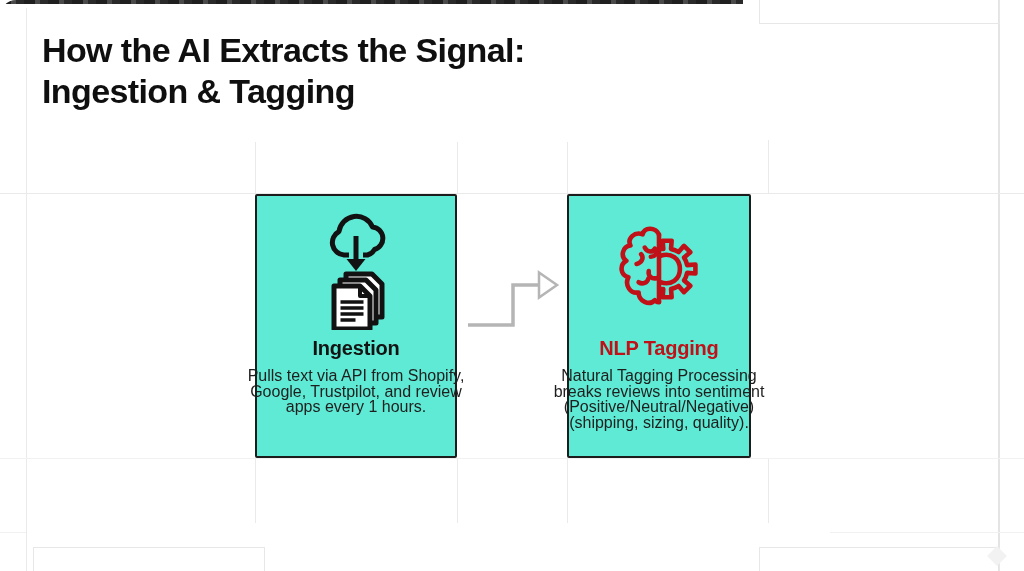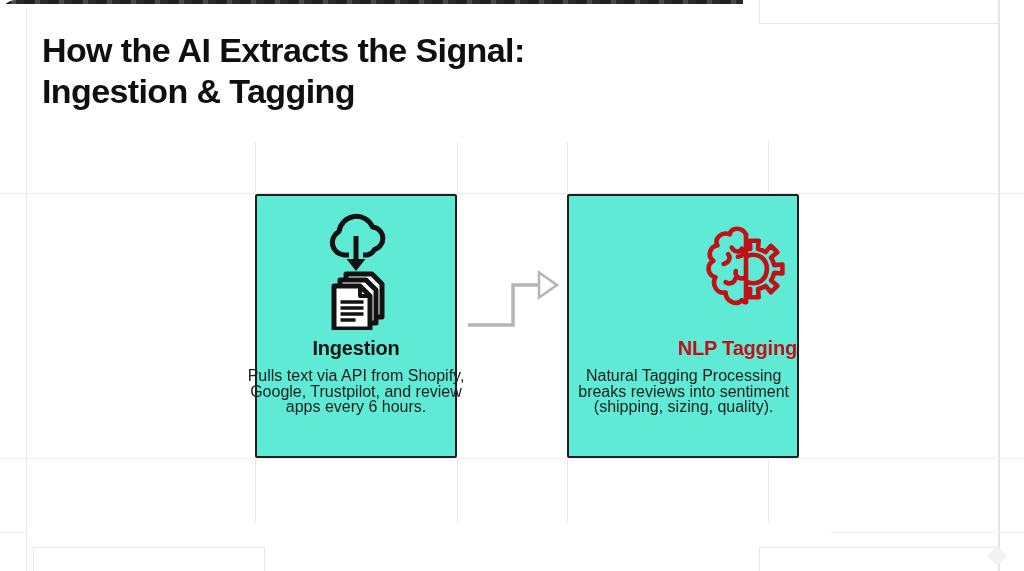--- a/index.html
+++ b/index.html
@@ -24,21 +24,21 @@
     letter-spacing:-0.6px;
   }
   .slide-title span{display:block;}
   
   .card{
     position:absolute;top:194px;width:202px;height:264px;
     background:#5eead4;border:2px solid #1c1c1c;border-radius:2px;
     box-sizing:border-box;display:flex;flex-direction:column;align-items:center;
   }
   .card-ingestion{left:255px;}
-  .card-nlp{left:567px;width:232px;align-items:flex-end;}
+  .card-nlp{left:567px;width:184px;}
   .icon-area{height:134px;display:flex;align-items:center;justify-content:center;
     margin-top:6px;flex:none;}
   .card-title{font-size:20px;font-weight:700;color:#131313;line-height:24px;
     margin:0 0 8px 0;letter-spacing:-0.2px;}
   .card-nlp .card-title{color:#c01118;}
   .card-body{font-size:16px;line-height:15.5px;color:#1e1e1e;text-align:center;
     padding:0 8px;}
   .card-body div{white-space:nowrap;}
   
   .connector{position:absolute;left:460px;top:255px;width:110px;height:90px;}
@@ -86,21 +86,21 @@
         <path d="M34 72 h26 l10 10 v33 h-36 z" fill="#ffffff"></path>
         <path d="M28 78 h26 l10 10 v33 h-36 z" fill="#ffffff"></path>
         <path d="M54 78 v10 h10" stroke-width="4"></path>
         <path d="M34.5 94 h23 M34.5 100 h23 M34.5 106 h23 M34.5 112 h15" stroke-width="3.5"></path>
       </svg>
     </div>
     <div class="card-title">Ingestion</div>
     <div class="card-body">
       <div>Pulls text via API from Shopify,</div>
       <div>Google, Trustpilot, and review</div>
-      <div>apps every 6 hours.</div>
+      <div>apps every 1 hours.</div>
     </div>
   </div>
 
   <svg class="connector" viewBox="0 0 110 90">
     <path d="M8 70 H53 V30 H79" fill="none" stroke="#b5b5b5" stroke-width="3.5"></path>
     <path d="M79 17.5 L97 30 L79 42.5 Z" fill="#ffffff" stroke="#b5b5b5" stroke-width="2.5" stroke-linejoin="miter"></path>
   </svg>
 
   <div class="card card-nlp">
     <div class="icon-area">
@@ -125,17 +125,18 @@
           <path d="M46 70 L54.2 69.6 L53.6 77.7 L62.4 77.7 L61.8 69.6 L65.8 68.4 L69.2 66.6 L74.5 72.7 L80.7 66.5 L74.6 61.2 L76.4 57.8 L77.6 53.8 L85.7 54.4 L85.7 45.6 L77.6 46.2 L76.4 42.2 L74.6 38.8 L80.7 33.5 L74.5 27.3 L69.2 33.4 L65.8 31.6 L61.8 30.4 L62.4 22.3 L53.6 22.3 L54.2 30.4 L46 30"></path>
         </g>
 
         <path d="M51.5 37 C62 33.5 70.5 40 70.5 50 C70.5 60 62 66.5 51.5 63"></path>
       </svg>
     </div>
     <div class="card-title">NLP Tagging</div>
     <div class="card-body">
       <div>Natural Tagging Processing</div>
       <div>breaks reviews into sentiment</div>
+      <div>(Positive/Neutral/Negative)</div>
       <div>(shipping, sizing, quality).</div>
     </div>
   </div>
 
 </div>
 
 </body></html>

